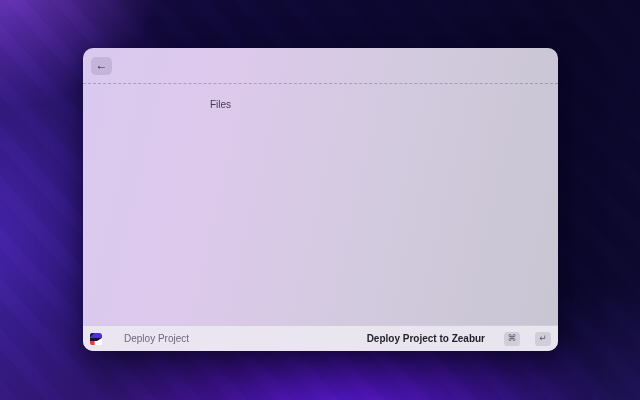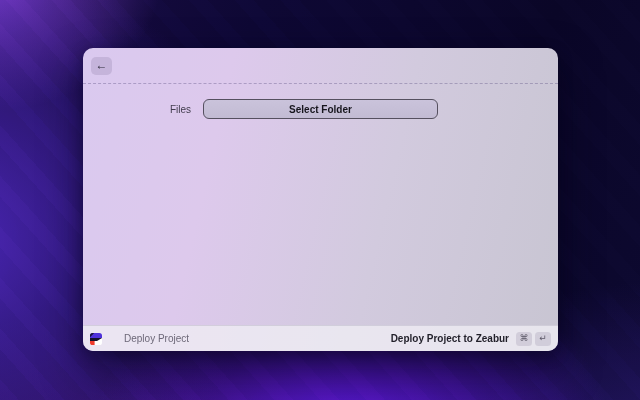--- a/index.html
+++ b/index.html
@@ -64,20 +64,21 @@
     text-align: center;
     cursor: pointer;
     font-family: inherit;
     padding: 0;
   }
 
   
   .body {
     flex: 1 1 auto;
     padding-top: 15px;
+    padding-left: 40px;
   }
   .form-row {
     display: flex;
     align-items: center;
   }
   .field-label {
     width: 108px;
     text-align: right;
     font-size: 10px;
     color: #413c4d;
@@ -116,21 +117,21 @@
   .zeabur-icon { width: 12px; height: 12px; display: inline-flex; }
   .zeabur-icon svg { width: 12px; height: 12px; display: block; }
   .app-name {
     font-size: 10px;
     font-weight: 500;
     color: #6d6878;
   }
   .footer-right {
     display: flex;
     align-items: center;
-    gap: 3px;
+    gap: 15px;
     cursor: pointer;
   }
   .action-label {
     font-size: 10px;
     font-weight: 700;
     color: #211f29;
     margin-right: 4px;
   }
   .keycap {
     display: inline-flex;
@@ -150,21 +151,20 @@
 <div class="wallpaper">
   <div class="window">
 
     <div class="header">
       <button class="back-btn">←</button>
     </div>
 
     <div class="body">
       <div class="form-row">
         <label class="field-label">Files</label>
-        <button class="select-folder">Select Folder</button>
       </div>
     </div>
 
     <div class="footer">
       <div class="footer-left">
         <span class="zeabur-icon">
           <svg viewBox="0 0 12 12" xmlns="http://www.w3.org/2000/svg">
             <defs>
               <clipPath id="rr">
                   <rect width="12" height="12" rx="2.6"></rect>

